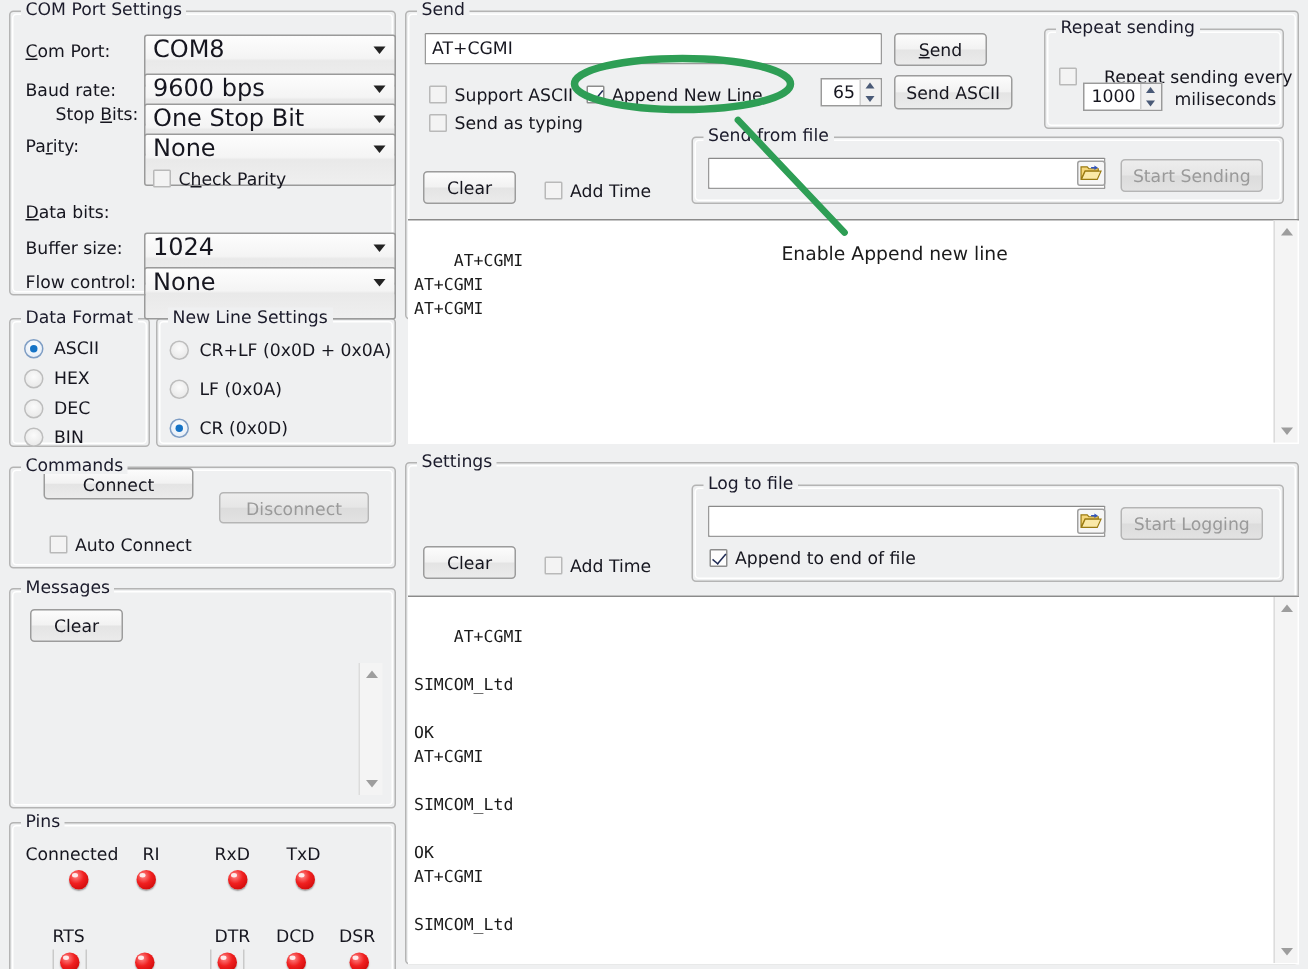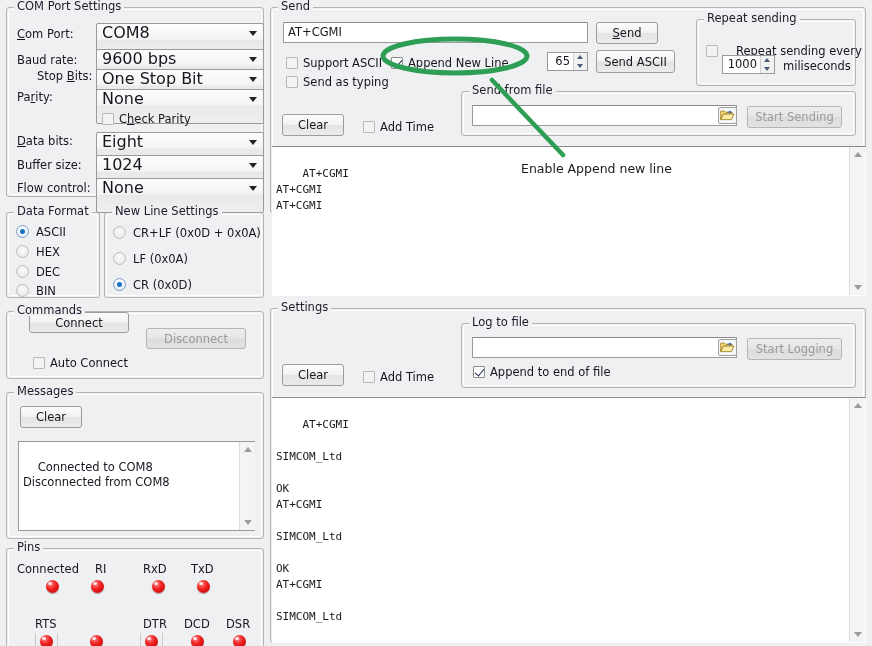--- a/index.html
+++ b/index.html
@@ -55,21 +55,21 @@
   .cbx{position:absolute;display:flex;align-items:center;gap:5px;white-space:nowrap;}
   .cbx .box{width:12px;height:12px;box-sizing:border-box;flex:0 0 12px;
       border:1px solid #b9b9b9;background:#f3f3f3;border-radius:1px;position:relative;}
   .cbx.on .box{border-color:#8d8d8d;background:#fdfdfd;}
   .cbx.on .box::after{content:"";position:absolute;left:3px;top:0px;
       width:4px;height:8px;border:solid #1f2b55;border-width:0 1.6px 1.6px 0;
       transform:rotate(40deg);}
   .cbx .t{font-size:11.5px;color:#16161f;}
 
   
-  .rdo{position:absolute;display:flex;align-items:flex-start;gap:7px;white-space:nowrap;}
+  .rdo{position:absolute;display:flex;align-items:flex-end;gap:7px;white-space:nowrap;}
   .rdo .dot{width:13px;height:13px;flex:0 0 13px;border-radius:50%;
       box-sizing:border-box;border:1px solid #bdbdbd;
       background:radial-gradient(circle at 50% 38%,#fbfbfb,#e4e4e4);position:relative;}
   .rdo.on .dot{border-color:#7e9dc4;
       background:radial-gradient(circle at 50% 38%,#ffffff,#dfe9f5);}
   .rdo.on .dot::after{content:"";position:absolute;left:3px;top:3px;width:5px;height:5px;
       border-radius:50%;background:#1573c6;}
   .rdo .t{font-size:11.5px;color:#16161f;}
 
   
@@ -154,24 +154,20 @@
     <span>None</span>
     <span class="arw"></span>
   </div>
 
   <div class="cbx" style="left:95px;top:104px;">
     <span class="box"></span>
     <span class="t">C<u>h</u>eck Parity</span>
   </div>
 
   <span class="lbl" style="left:10px;top:126px;"><u>D</u>ata bits:</span>
-  <div class="combo" style="left:89px;top:124px;width:168px;">
-    <span>Eight</span>
-    <span class="arw"></span>
-  </div>
 
   <span class="lbl" style="left:10px;top:150px;">Buffer size:</span>
   <div class="combo" style="left:89px;top:147px;width:168px;">
     <span>1024</span>
     <span class="arw"></span>
   </div>
 
   <span class="lbl" style="left:10px;top:173px;">Flow control:</span>
   <div class="combo" style="left:89px;top:170px;width:168px;">
     <span>None</span>
@@ -226,24 +222,20 @@
   <div class="cbx" style="left:26px;top:44px;">
     <span class="box"></span>
     <span class="t">Auto Connect</span>
   </div>
 </div>
 
 <div class="grp" style="left:6px;top:392px;width:258px;height:147px;">
   <span class="cap">Messages</span>
   <div class="btn" style="left:13px;top:13px;width:62px;height:22px;">
     <span>Clear</span>
-  </div>
-  <div class="msgbox" style="left:11px;top:48px;width:237px;height:90px;">
-    <span>Connected to COM8
-Disconnected from COM8</span>
   </div>
   <div class="sb" style="left:232px;top:49px;height:88px;">
     <div class="a up"></div>
     <div class="a dn"></div>
   </div>
 </div>
 
 <div class="grp" style="left:6px;top:548px;width:258px;height:104px;">
   <span class="cap">Pins</span>
 

